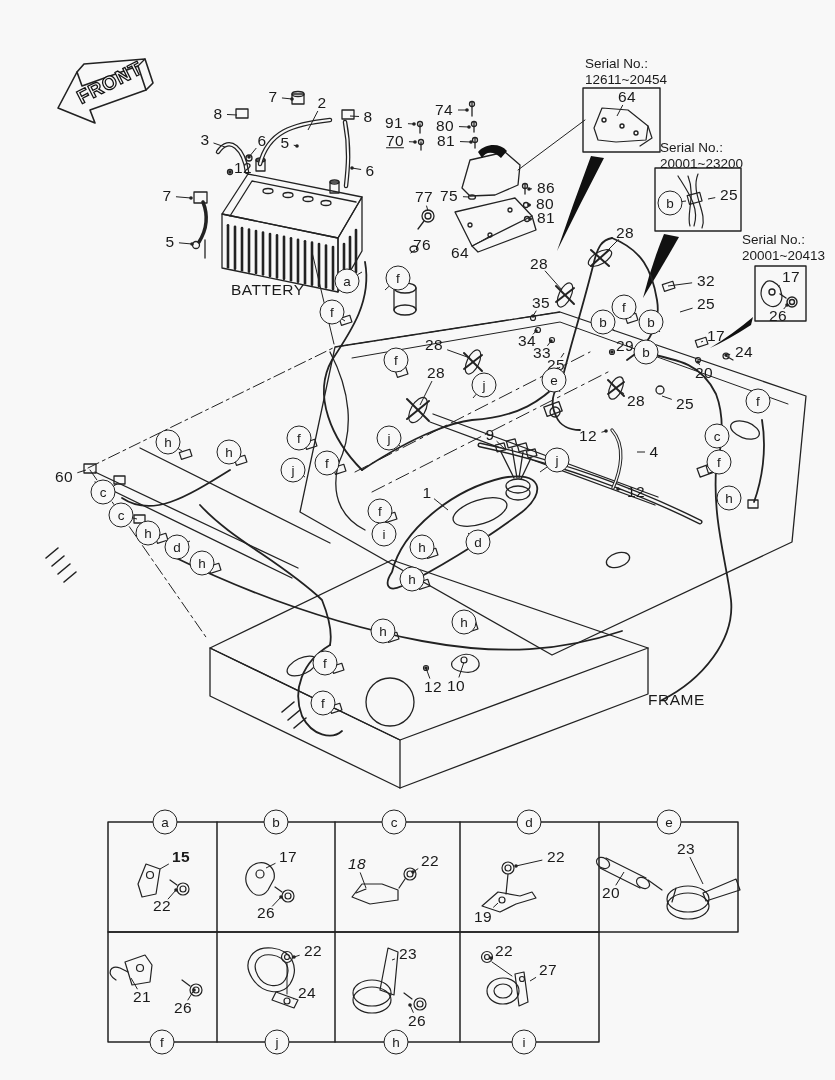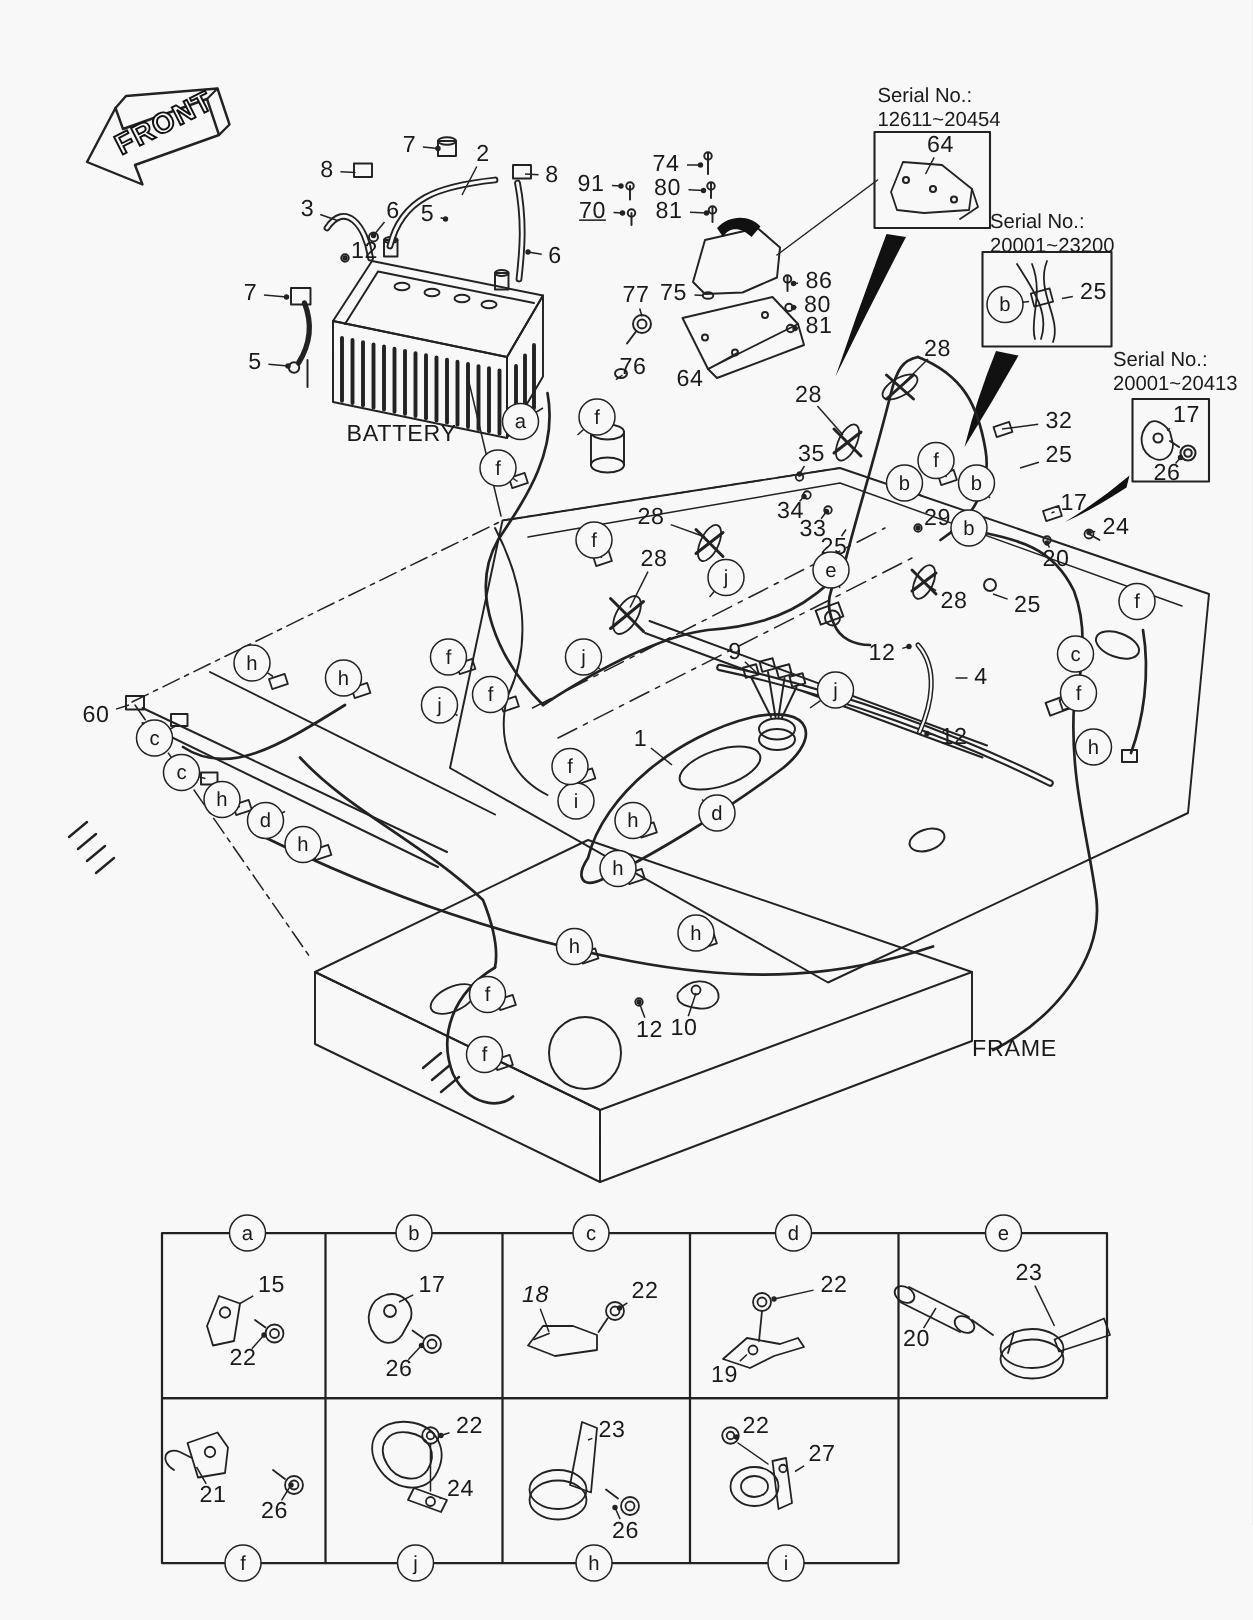--- a/index.html
+++ b/index.html
@@ -532,21 +532,21 @@
     <div class="callout" style="left: 654px; top: 452px;">4</div>
     <div class="callout" style="left: 636px; top: 492px;">12</div>
     <div class="callout" style="left: 427px; top: 493px;">1</div>
     <div class="callout" style="left: 64px; top: 477px;">60</div>
     <div class="callout" style="left: 433px; top: 687px;">12</div>
     <div class="callout" style="left: 456px; top: 686px;">10</div>
     <div class="callout" style="left: 627px; top: 97px;">64</div>
     <div class="callout" style="left: 729px; top: 195px;">25</div>
     <div class="callout" style="left: 791px; top: 277px;">17</div>
     <div class="callout" style="left: 778px; top: 316px;">26</div>
-    <div class="callout" style="left: 181px; top: 857px;">15</div>
+    <div class="callout" style="left: 181px; top: 857px; font-weight: bold;">15</div>
     <div class="callout" style="left: 162px; top: 906px;">22</div>
     <div class="callout" style="left: 288px; top: 857px;">17</div>
     <div class="callout" style="left: 266px; top: 913px;">26</div>
     <div class="callout" style="left: 357px; top: 864px; font-style: italic;">18</div>
     <div class="callout" style="left: 430px; top: 861px;">22</div>
     <div class="callout" style="left: 556px; top: 857px;">22</div>
     <div class="callout" style="left: 483px; top: 917px;">19</div>
     <div class="callout" style="left: 611px; top: 893px;">20</div>
     <div class="callout" style="left: 686px; top: 849px;">23</div>
     <div class="callout" style="left: 142px; top: 997px;">21</div>

